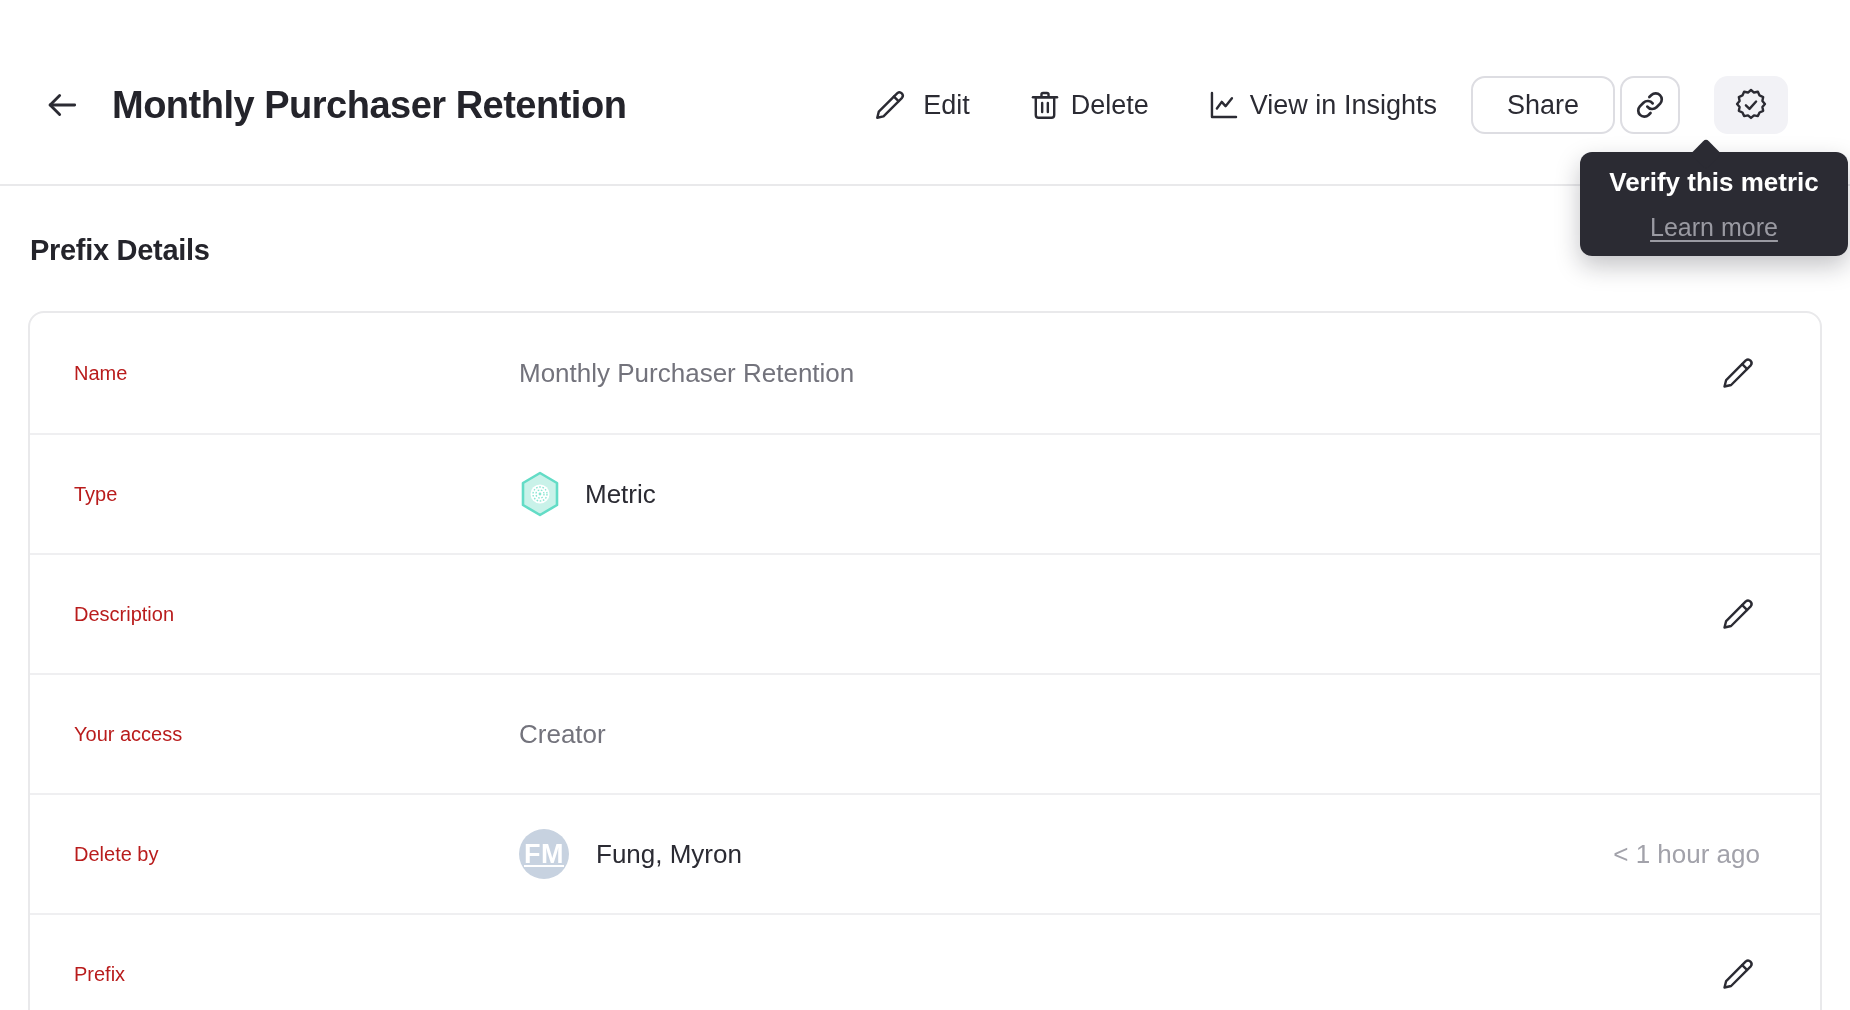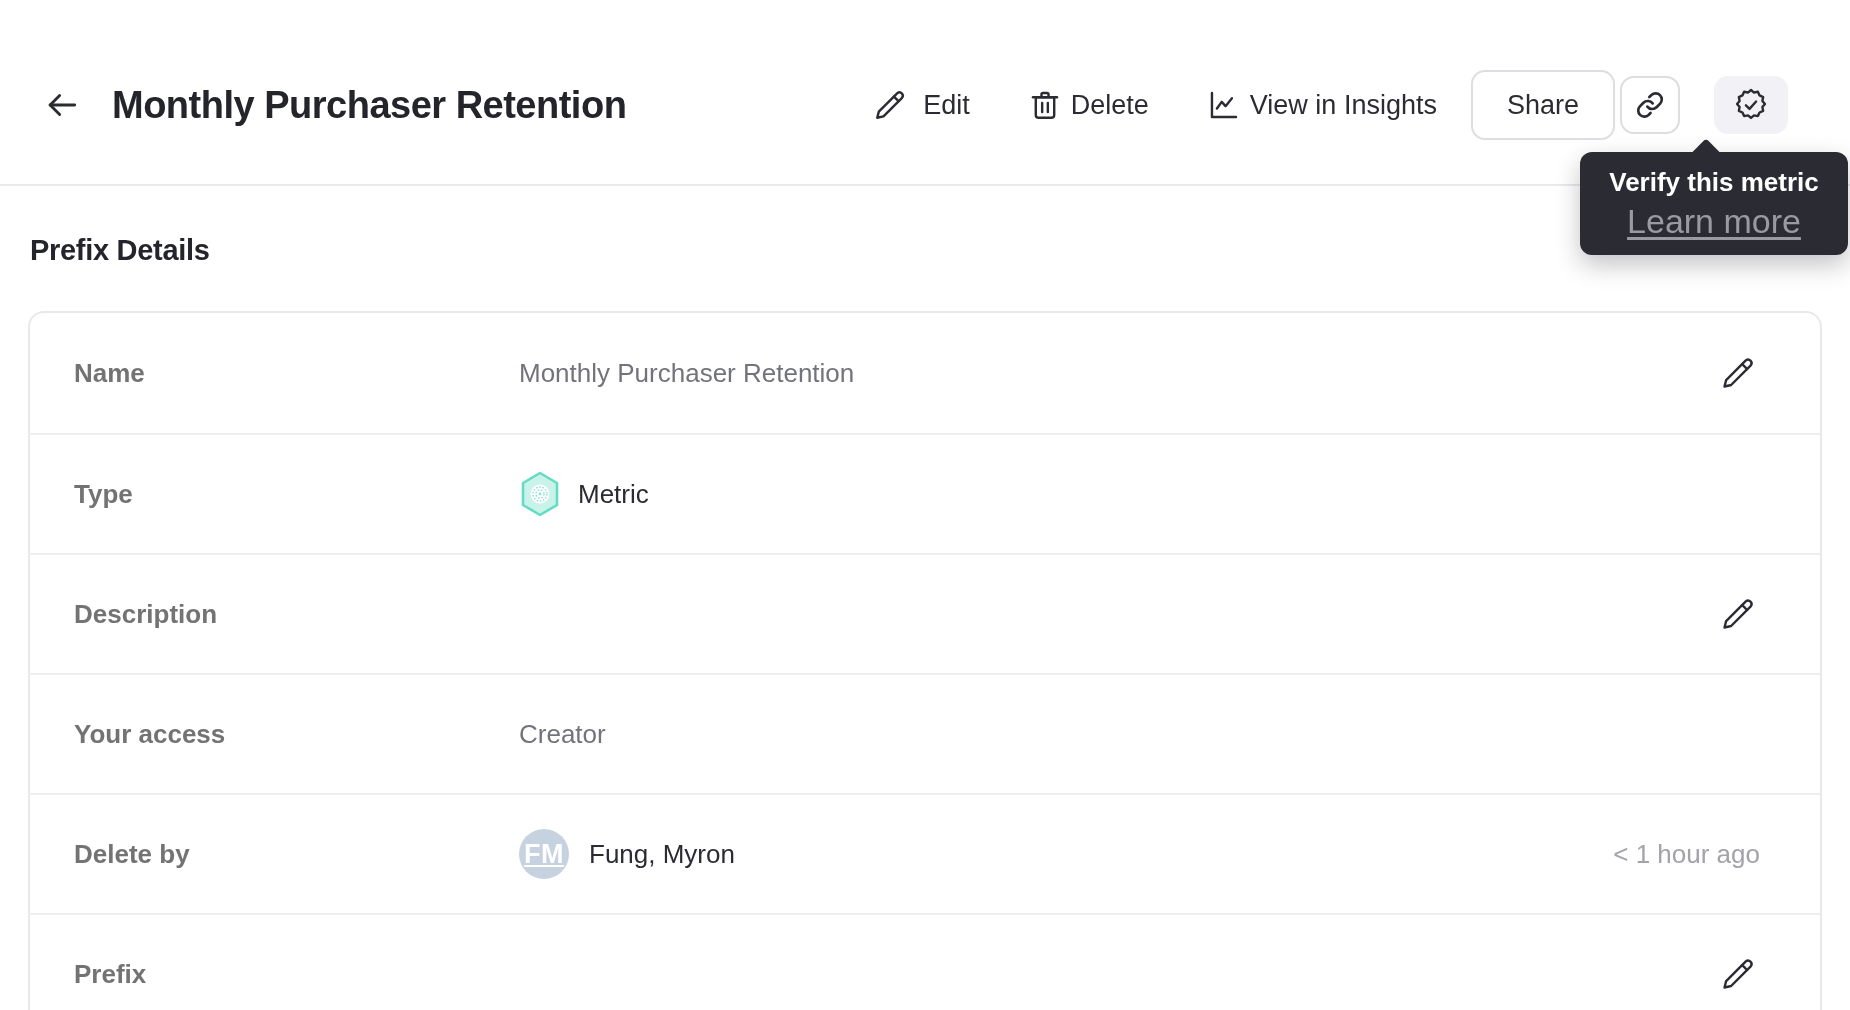--- a/index.html
+++ b/index.html
@@ -13,54 +13,54 @@
               background:none; border:none; cursor:pointer; color:#2b2b33; flex:none; }
   .page-title { font-size:38px; font-weight:700; letter-spacing:-0.5px; margin-left:28px;
                 color:#24242b; white-space:nowrap; }
   .actions { margin-left:auto; display:flex; align-items:center; }
   .action { display:flex; align-items:center; gap:16px; background:none; border:none;
             font-family:inherit; font-size:27px; font-weight:500; color:#2b2b33; cursor:pointer;
             white-space:nowrap; }
   .action + .action { margin-left:58px;gap:9px; }
   .icon { display:inline-flex; flex:none; color:#2b2b33; }
   .btn-group { display:flex; align-items:center; gap:5px; margin-left:34px; }
-  .share-btn { height:70px; padding:0 34px; font-family:inherit; font-size:27px; font-weight:500;
+  .share-btn { height:58px; padding:0 34px; font-family:inherit; font-size:27px; font-weight:500;
                color:#2b2b33; background:#fff; border:2px solid #dddde2; border-radius:14px;
                cursor:pointer; }
   .link-btn { width:60px; height:58px; display:flex; align-items:center; justify-content:center;
               background:#fff; border:2px solid #dddde2; border-radius:14px; cursor:pointer;
               color:#2b2b33; }
   .verify-btn { width:74px; height:58px; display:flex; align-items:center; justify-content:center;
                 background:#f2f2f6; border:none; border-radius:14px; margin-left:34px;
                 cursor:pointer; color:#2b2b33; }
 
   
   .tooltip { position:absolute; top:152px; right:2px; width:268px; z-index:20;
              background:#2b2b33; border-radius:12px; padding:15px 12px 14px;
              text-align:center; box-shadow:0 10px 24px rgba(20,20,30,.25); }
   .tooltip::before { content:""; position:absolute; top:-9px; left:115px; width:22px; height:22px;
                      background:#2b2b33; transform:rotate(45deg); border-radius:4px; }
   .tooltip-title { position:relative; font-size:26px; font-weight:700; color:#ffffff;
                    white-space:nowrap; }
-  .tooltip-link { position:relative; display:inline-block; margin-top:4px; font-size:34px;
+  .tooltip-link { position:relative; display:inline-block; margin-top:15px; font-size:25px;
                   color:#9a9aa2; text-decoration:underline; text-underline-offset:4px;
                   cursor:pointer; }
 
   
   .section-title { margin:48px 0 44px 30px; font-size:29px; font-weight:700;
                    letter-spacing:-0.3px; color:#24242b; }
 
   
   .card { margin:0 28px; border:2px solid #e9e9eb; border-radius:16px; background:#fff;
           overflow:hidden; }
   .row { display:flex; align-items:center; height:120px; padding:0 60px 0 44px; }
   .row + .row { border-top:2px solid #efeff1; }
-  .row-label { width:445px; flex:none; font-size:26px; font-weight:700; color:#737373; }
+  .row-label { width:445px; flex:none; font-size:20px; font-weight:400; color:#b91c1c; }
   .row-value { display:flex; align-items:center; font-size:26px; color:#73737c; }
-  .row-value.dark { color:#2b2b33; }
+  .row-value.dark { color:#2b2b33;gap:7px; }
   .row-edit { margin-left:auto; width:44px; height:44px; display:flex; align-items:center;
               justify-content:center; background:none; border:none; cursor:pointer; color:#2b2b33; }
   .hexagon-icon { margin-right:17px; display:inline-flex; }
   .avatar { width:50px; height:50px; border-radius:50%; background:#c7d2e0; color:#ffffff;
             font-size:27px; font-weight:700; display:flex; align-items:center; justify-content:center;
             margin-right:20px; letter-spacing:0.5px; flex:none;text-decoration:underline; }
   .timestamp { margin-left:auto; font-size:26px; color:#a2a2aa; white-space:nowrap; }
 </style>
 </head>
 <body>

